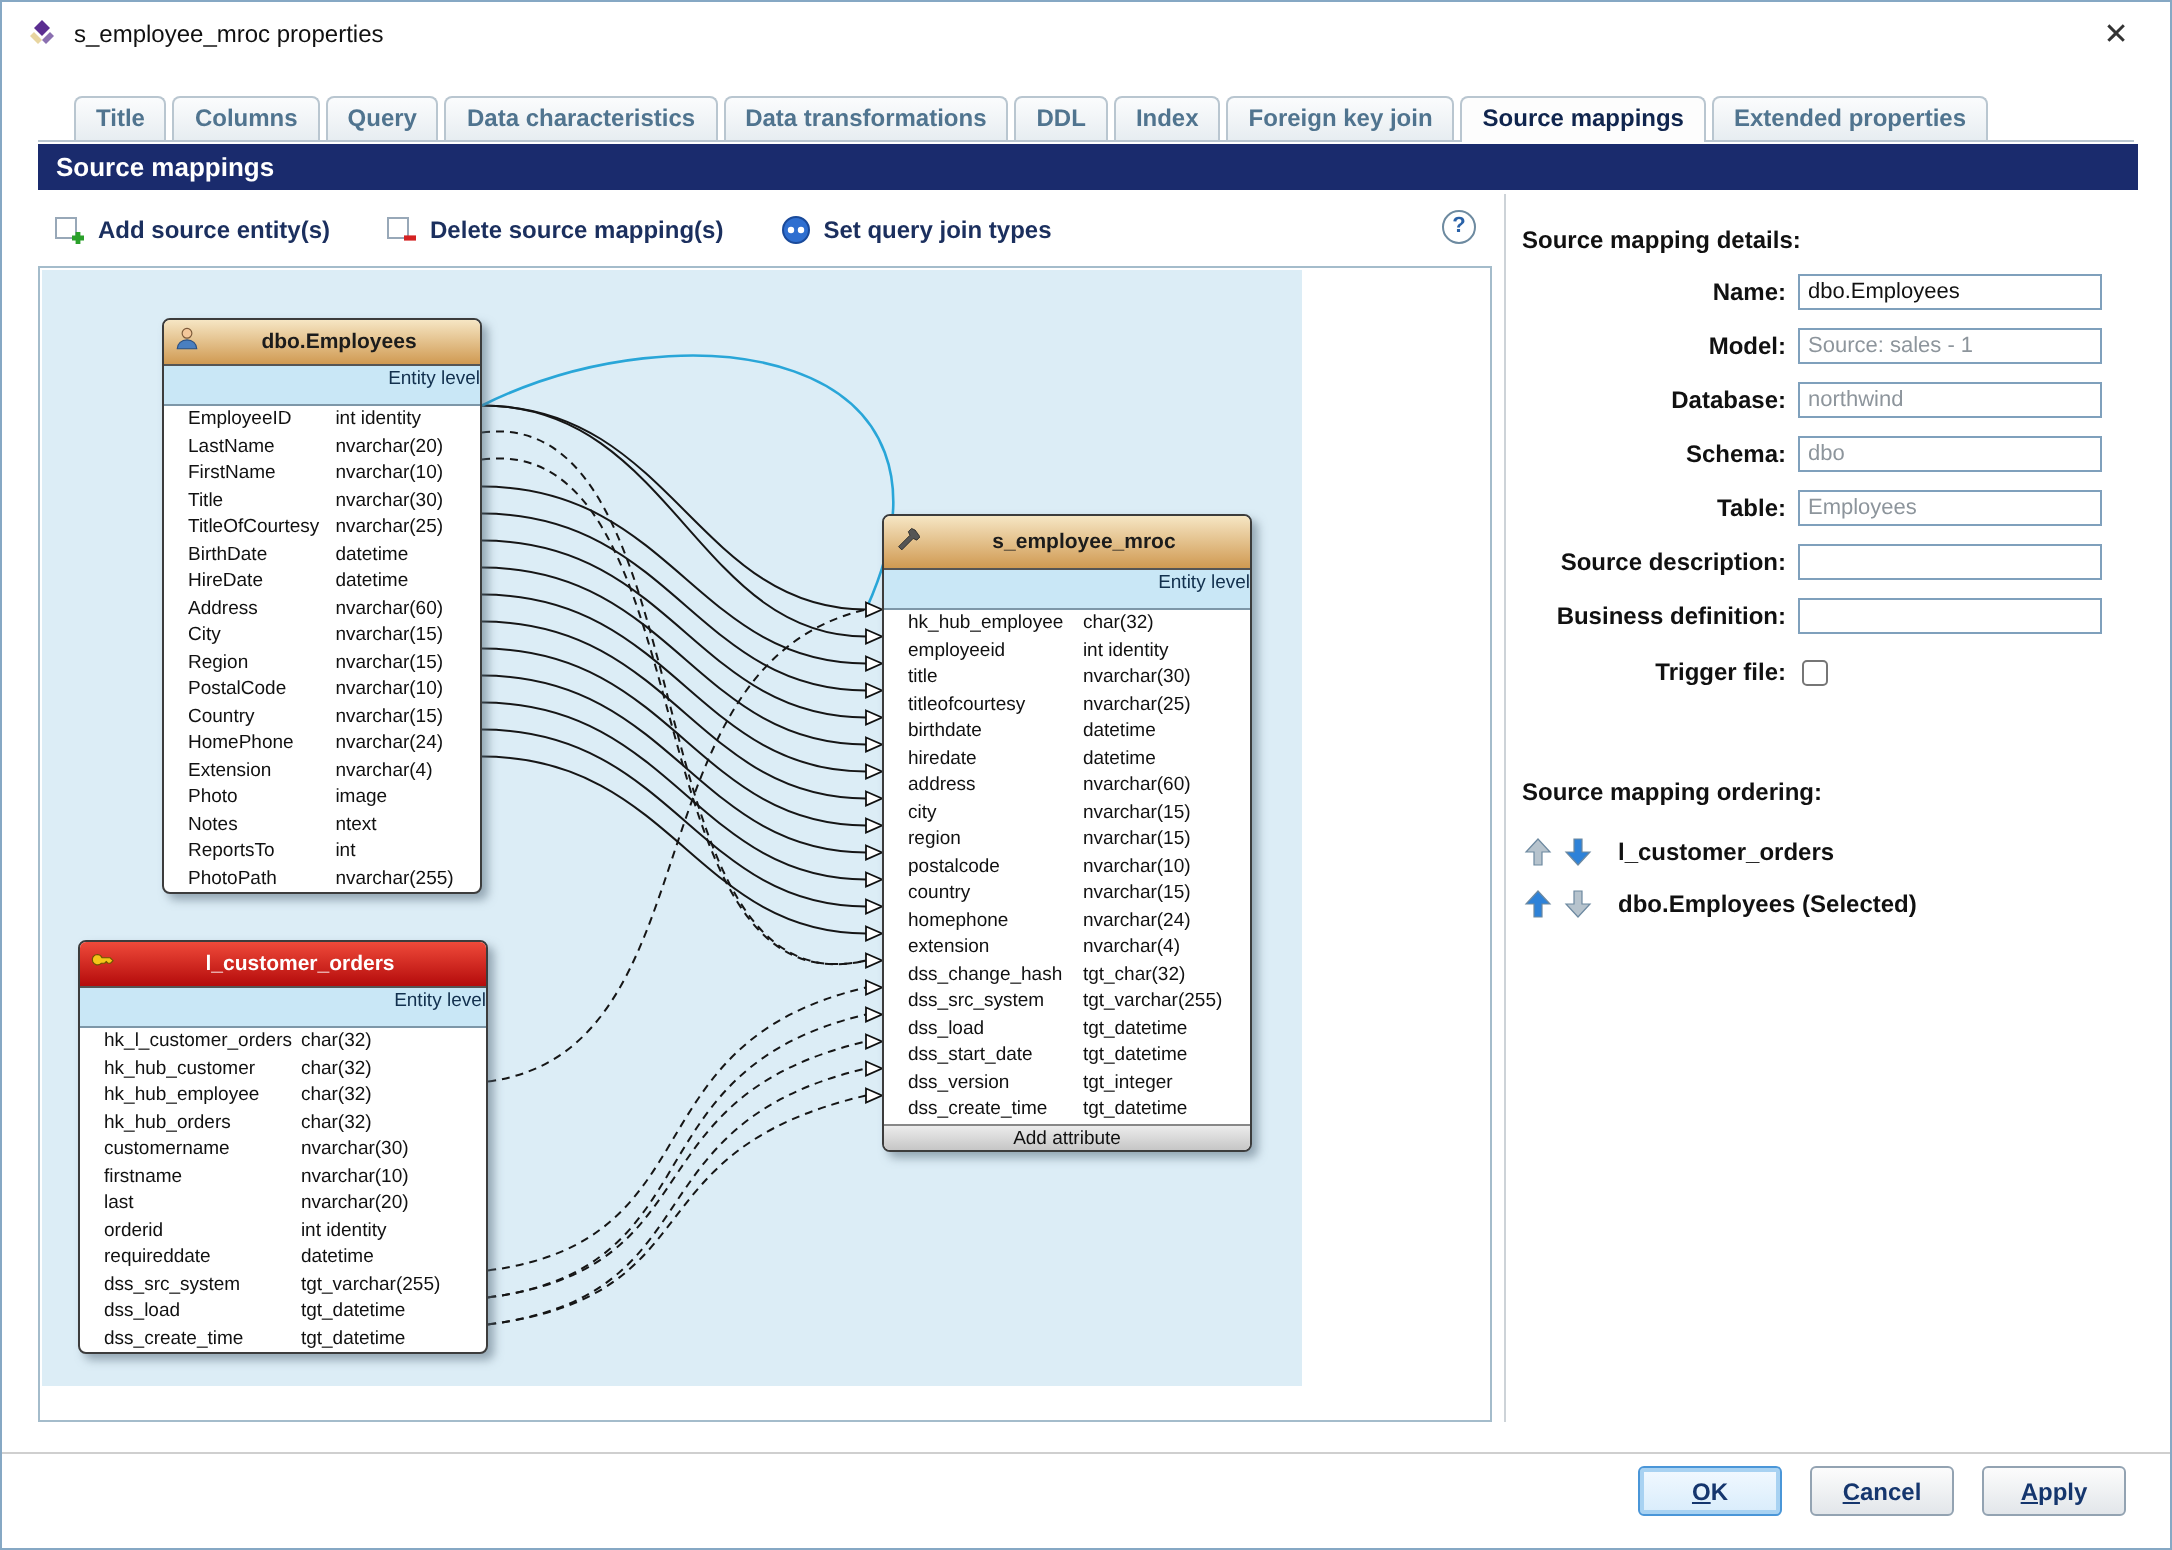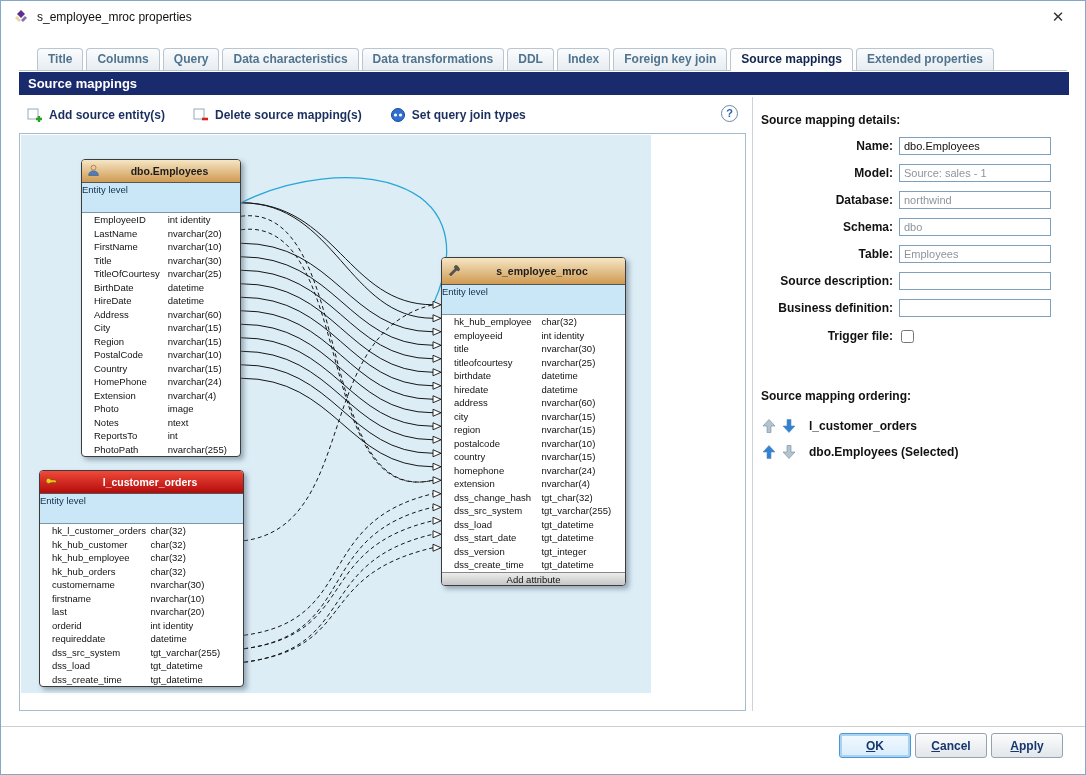--- a/index.html
+++ b/index.html
@@ -38,21 +38,21 @@
   
   .entity { position:absolute; border:1px solid #3c3c3c; border-radius:4px; background:#fff; box-shadow:3px 3px 5px rgba(90,110,125,.55); font-size:9.5px; color:#111; }
   .ent-employees { left:60px; top:24px; width:160px; }
   .ent-target { left:420px; top:122px; width:185px; }
   .ent-link { left:18px; top:335px; width:205px; }
   .ent-header { display:flex; align-items:center; gap:4px; padding:0 5px; border-radius:3px 3px 0 0; border-bottom:1px solid #555; font-weight:700; font-size:10.5px; height:23px; }
   .ent-target .ent-header { height:27px; }
   .ent-header.tan { background:linear-gradient(#f6e6c4,#d09a52); color:#1c1c1c; }
   .ent-header.red { background:linear-gradient(#ef4a3a,#b40b0b); color:#ffffff; }
   .ent-title { flex:1; text-align:center; }
-  .ent-sub { background:#c9e7f6; text-align:left; font-size:9.5px; height:30px; line-height:13px; border-bottom:1px solid #7d97a8; color:#12304e; }
+  .ent-sub { background:#c9e7f6; text-align:right; font-size:9.5px; height:20px; line-height:13px; border-bottom:1px solid #7d97a8; color:#12304e; }
   .erow { display:flex; height:13.5px; line-height:13.5px; padding:0 12px; }
   .ename { flex:0 0 55%; overflow:hidden; white-space:nowrap; }
   .etype { flex:1; overflow:hidden; white-space:nowrap; }
   .ent-footer { background:linear-gradient(#ececec,#c6c6c6); border-top:1px solid #888; text-align:center; height:13px; line-height:13px; border-radius:0 0 3px 3px; cursor:default; }
 
   
   .divider-v { position:absolute; top:96px; left:751px; width:1px; bottom:63px; background:#cdd3d8; }
   .right-col { position:absolute; top:96px; left:760px; width:310px; bottom:63px; padding-top:16px; }
   .details-heading, .ordering-heading { font-weight:700; font-size:12px; color:#111; margin-bottom:10px; }
   .fld-row { display:flex; align-items:center; margin-bottom:9px; }
@@ -491,20 +491,20 @@
             <svg viewBox="0 0 16 16">
               <path d="M8,14.5 L2,8 H6 V1.5 H10 V8 H14 Z" fill="currentColor" stroke="#6d89a0" stroke-width="0.6"></path>
             </svg>
           </span>
           <span class="ord-label">dbo.Employees (Selected)</span>
         </div>
       </div>
   </div>
 
   <div class="footer">
-    <span style="display:flex;gap:4px;">
+    <span style="display:flex;gap:14px;">
         <button class="btn focused"><u>O</u>K</button>
         <button class="btn"><u>C</u>ancel</button>
         <button class="btn"><u>A</u>pply</button>
       </span>
   </div>
 
 </div>
 
 </body></html>

